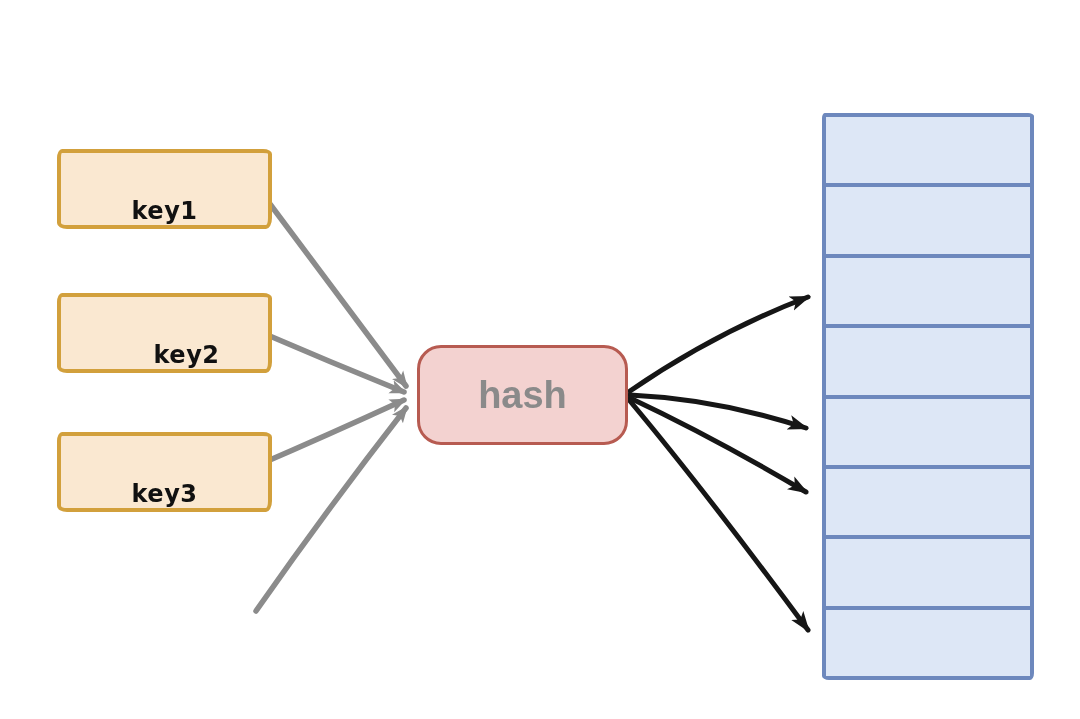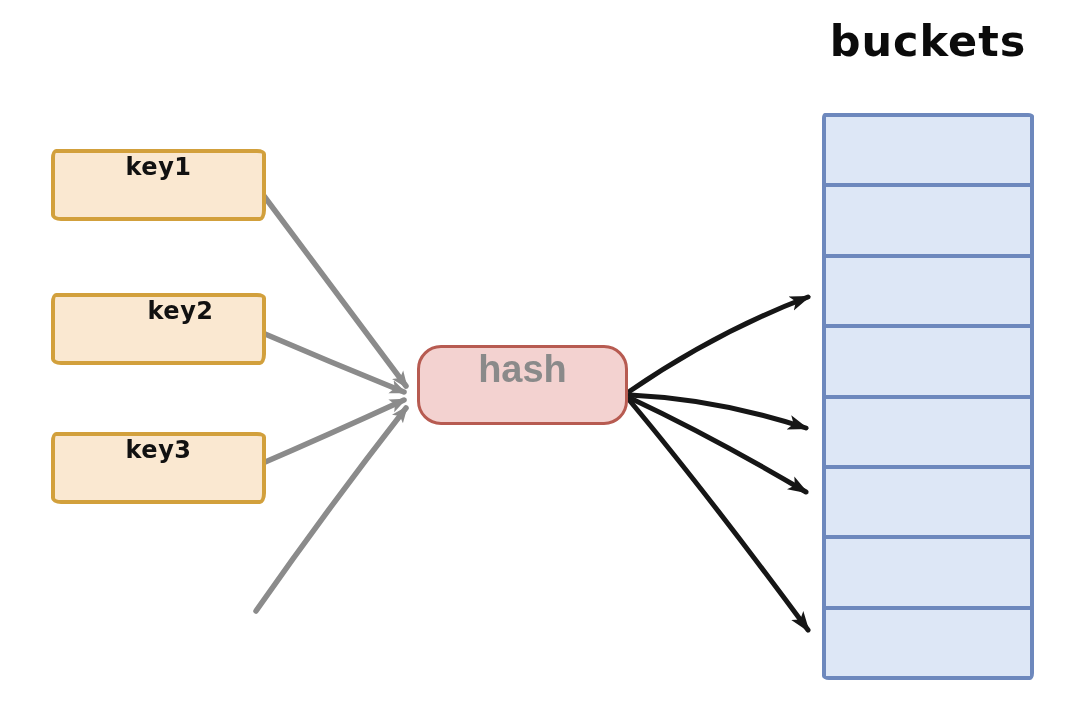--- a/index.html
+++ b/index.html
@@ -12,39 +12,39 @@
   body{background:var(--background,#fff);font-family:"DejaVu Sans","Liberation Sans",sans-serif;}
   .canvas{position:relative;width:1080px;height:719px;overflow:hidden;background:var(--background,#fff);}
   .arrow-layer{position:absolute;left:0;top:0;width:1080px;height:719px;}
   .arrow{fill:none;stroke-linecap:round;}
   .arrow-in{stroke:var(--input-arrow,#8b8b8b);stroke-width:5.5;}
   .arrow-out{stroke:var(--output-arrow,#161616);stroke-width:5;}
   .head-in{fill:var(--input-arrow,#8b8b8b);}
   .head-out{fill:var(--output-arrow,#161616);}
 
   .key-box{
-    position:absolute;left:51px;width:215px;height:72px;
+    position:absolute;left:57px;width:215px;height:80px;
     background:var(--key-fill,#fae8d1);
     border:4px solid var(--key-border,#d2a03c);
     border-radius:5px 9px 6px 10px / 9px 5px 11px 6px;
     box-sizing:border-box;
-    display:flex;align-items:flex-start;justify-content:center;
+    display:flex;align-items:flex-end;justify-content:center;
   }
   .key-box .key-label{
     font-weight:bold;font-size:24px;color:#111;letter-spacing:.5px;
   }
   .key-1{top:149px;} .key-2{top:293px;padding-left:44px;} .key-3{top:432px;} .key-4{top:574px;}
 
   .hash-box{
-    position:absolute;left:417px;top:345px;width:211px;height:80px;
+    position:absolute;left:417px;top:345px;width:211px;height:100px;
     background:var(--hash-fill,#f3d2d0);
     border:3px solid var(--hash-border,#b75b51);
     border-radius:24px;
     box-sizing:border-box;
-    display:flex;justify-content:center;
+    display:flex;align-items:center;justify-content:center;
   }
   .hash-box .hash-label{
     font-family:"Liberation Sans",sans-serif;
     font-weight:bold;font-size:38px;color:var(--hash-text,#8a8a8a);
   }
 
   .buckets-title{
     position:absolute;left:812px;top:16px;width:232px;
     text-align:center;font-weight:bold;font-size:43px;color:#0b0b0b;
     letter-spacing:1px;
@@ -96,21 +96,20 @@
     <span class="key-label">key2</span>
   </div>
   <div class="key-box key-3">
     <span class="key-label">key3</span>
   </div>
 
   <div class="hash-box">
     <span class="hash-label">hash</span>
   </div>
 
-  <div class="buckets-title">buckets</div>
 
   <div class="buckets-col">
     <div class="bucket-cell"></div>
     <div class="bucket-cell"></div>
     <div class="bucket-cell"></div>
     <div class="bucket-cell"></div>
     <div class="bucket-cell"></div>
     <div class="bucket-cell"></div>
     <div class="bucket-cell"></div>
     <div class="bucket-cell"></div>

